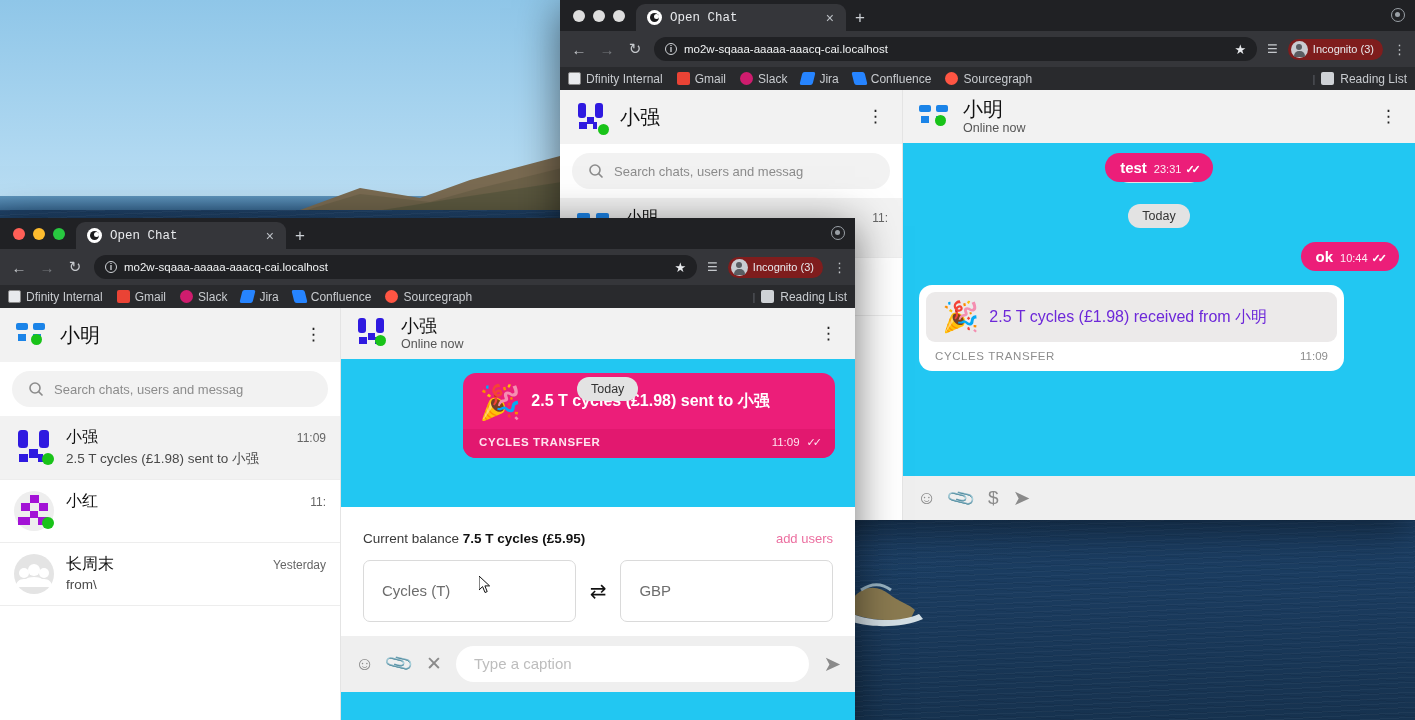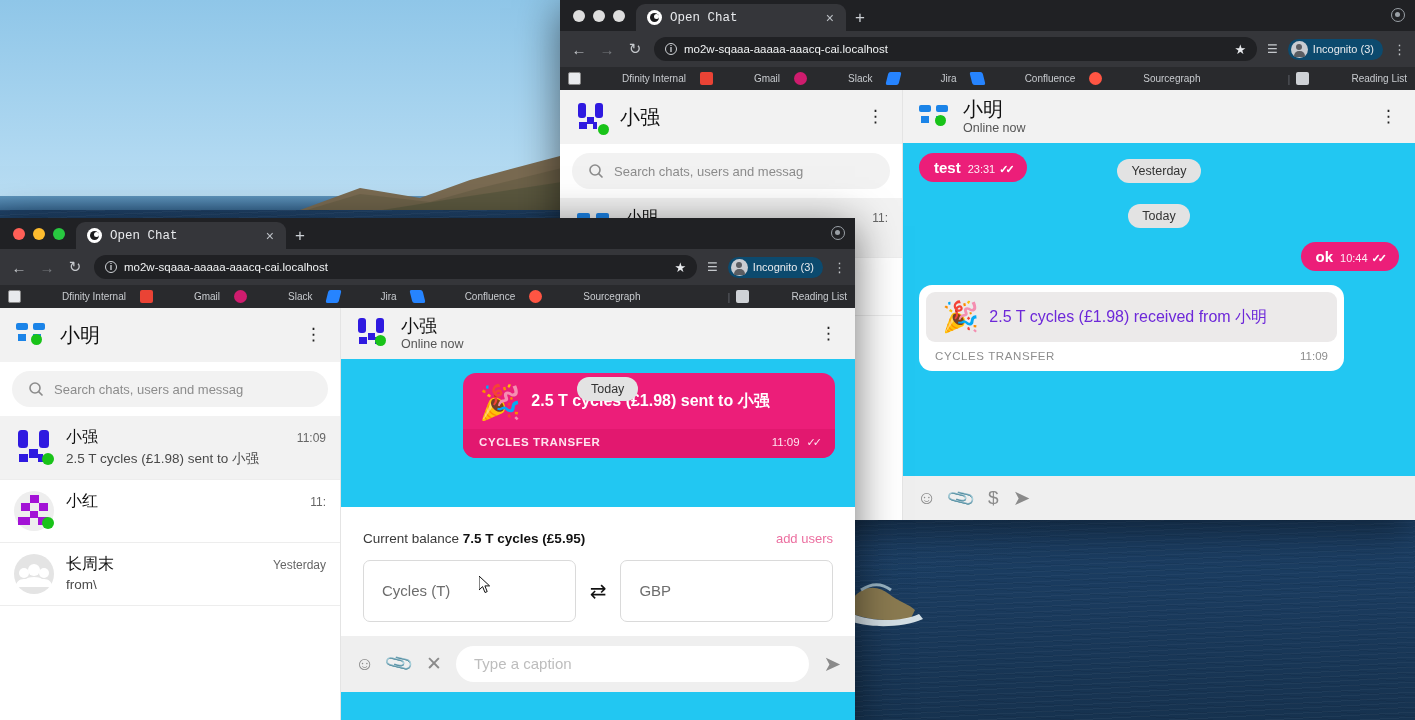--- a/index.html
+++ b/index.html
@@ -64,31 +64,31 @@
   .nav-ico.dim{ color:#76797d; }
   .url-pill {
     flex:1; height:24px; background:#202124; border-radius:13px; display:flex; align-items:center;
     gap:7px; padding:0 11px; min-width:0;
   }
   .url-info{ width:12px;height:12px;border-radius:50%;border:1.3px solid #cfd2d6; color:#cfd2d6;
              font-size:9px; line-height:10px; text-align:center; flex:none; font-weight:bold;}
   .url-text{ color:#f1f3f4; font-size:11.5px; white-space:nowrap; overflow:hidden; }
   .omni-star{ color:#e8eaed; font-size:13px; }
   .omni-ext{ color:#c5c8cc; font-size:12px; }
-  .profile-pill{ display:flex; align-items:center; gap:5px; background:#0c4a6e; border-radius:12px;
+  .profile-pill{ display:flex; align-items:center; gap:5px; background:#7f1d1d; border-radius:12px;
                  padding:2px 9px 2px 3px; }
   .profile-av{ width:17px;height:17px;border-radius:50%;background:#c9ccd1; position:relative; flex:none;}
   .profile-av::before{content:"";position:absolute;left:5.5px;top:3px;width:6px;height:6px;border-radius:50%;background:#5a5d62;}
   .profile-av::after{content:"";position:absolute;left:3px;top:10px;width:11px;height:6px;border-radius:5px 5px 0 0;background:#5a5d62;}
   .profile-txt{ color:#e8eaed; font-size:11px; white-space:nowrap;}
   .kebab-v{ color:#c5c8cc; font-size:13px; letter-spacing:0; width:12px; text-align:center;}
 
   .bw-bookmarks{ height:23px; background:#292a2d; display:flex; align-items:center; padding:0 8px; gap:14px;}
   .bm{ display:flex; align-items:center; gap:5px; }
-  .bm-lbl{ color:#c8cbcf; font-size:10px; white-space:nowrap;margin-left:36px;}
+  .bm-lbl{ color:#c8cbcf; font-size:12px; white-space:nowrap;}
   .bm-ico{ width:13px;height:13px; flex:none; border-radius:2px; }
   .bm-right{ margin-left:auto; display:flex; align-items:center; gap:6px;}
   .bm-sep{ color:#60646a; font-size:11px; }
 
   
   .oc { display:flex; background:#fff; }
   .oc-side { background:#fff; display:flex; flex-direction:column; border-right:1px solid #e4e4e4; }
   .oc-side-hd { background:#f2f2f2; display:flex; align-items:center; gap:12px; padding:10px 14px; }
   .oc-main { flex:1; display:flex; flex-direction:column; min-width:0; background:#22c7f2; }
   .oc-main-hd { background:#f2f2f2; display:flex; align-items:center; gap:12px; padding:8px 14px; }
@@ -306,21 +306,21 @@
           <div class="hd-name">小明</div>
           <div class="hd-sub">Online now</div>
         </div>
         <span class="kebab">⋮</span>
       </div>
 
       <div class="msgs">
         <div style="text-align:center; margin-top:2px;">
           <span class="daypill">Yesterday</span>
         </div>
-        <div style="text-align:left; margin-top:-30px;text-decoration:underline;">
+        <div style="text-align:center; margin-top:-30px;text-decoration:underline;">
           <span class="bubble-pink bub-sm">
             <span>test</span><span class="bub-time">23:31</span><span class="tick">✓✓</span>
           </span>
         </div>
         <div style="text-align:center; margin-top:22px;">
           <span class="daypill">Today</span>
         </div>
         <div style="text-align:right; margin-top:14px;">
           <span class="bubble-pink bub-sm">
             <span>ok</span><span class="bub-time">10:44</span><span class="tick">✓✓</span>

